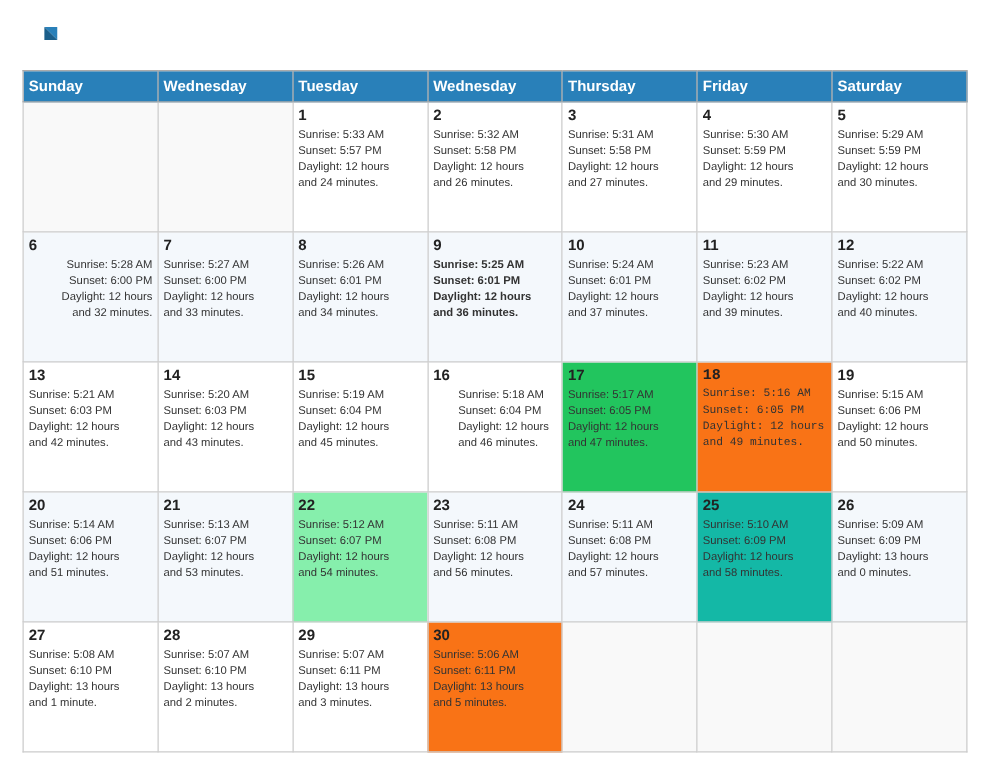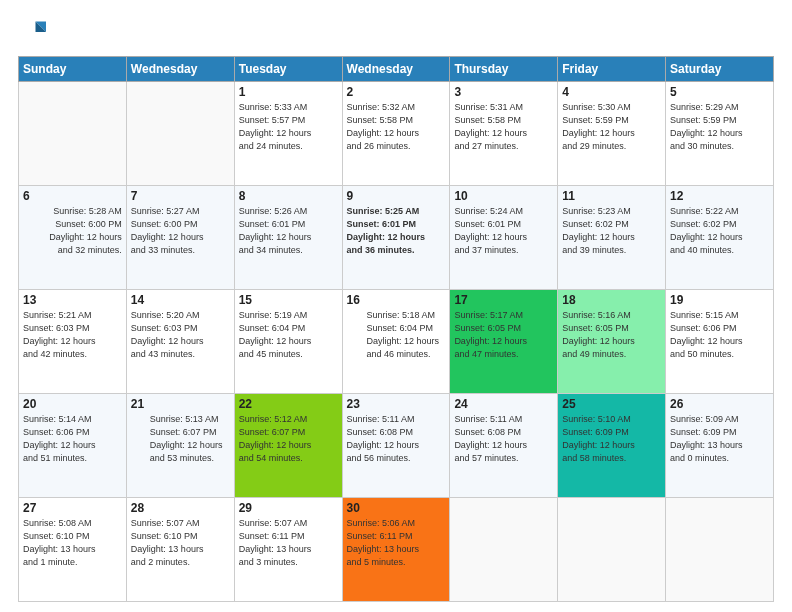--- a/index.html
+++ b/index.html
@@ -255,21 +255,21 @@
 Daylight: 12 hours
 and 46 minutes.</div>
           </td>
           <td style="background-color: #22c55e;">
             <span class="day-num">17</span>
             <div class="day-info" style="white-space: pre-line;">Sunrise: 5:17 AM
 Sunset: 6:05 PM
 Daylight: 12 hours
 and 47 minutes.</div>
           </td>
-          <td style="background-color: #86efac;">
+          <td style="background-color: #f97316; font-family: Liberation Mono, monospace;">
             <span class="day-num">18</span>
             <div class="day-info" style="white-space: pre-line;">Sunrise: 5:16 AM
 Sunset: 6:05 PM
 Daylight: 12 hours
 and 49 minutes.</div>
           </td>
           <td style="background-color: rgb(255, 255, 255);">
             <span class="day-num">19</span>
             <div class="day-info" style="white-space: pre-line;">Sunrise: 5:15 AM
 Sunset: 6:06 PM
@@ -280,26 +280,26 @@
         <tr>
           <td style="background-color: rgb(244, 248, 252);">
             <span class="day-num">20</span>
             <div class="day-info" style="white-space: pre-line;">Sunrise: 5:14 AM
 Sunset: 6:06 PM
 Daylight: 12 hours
 and 51 minutes.</div>
           </td>
           <td style="background-color: rgb(244, 248, 252);">
             <span class="day-num">21</span>
-            <div class="day-info" style="white-space: pre-line; margin-left: 19px;">Sunrise: 5:13 AM
+            <div class="day-info" style="white-space: pre-line;">Sunrise: 5:13 AM
 Sunset: 6:07 PM
 Daylight: 12 hours
 and 53 minutes.</div>
           </td>
-          <td style="background-color: #84cc16;">
+          <td style="background-color: #86efac;">
             <span class="day-num">22</span>
             <div class="day-info" style="white-space: pre-line;">Sunrise: 5:12 AM
 Sunset: 6:07 PM
 Daylight: 12 hours
 and 54 minutes.</div>
           </td>
           <td style="background-color: rgb(244, 248, 252);">
             <span class="day-num">23</span>
             <div class="day-info" style="white-space: pre-line;">Sunrise: 5:11 AM
 Sunset: 6:08 PM

